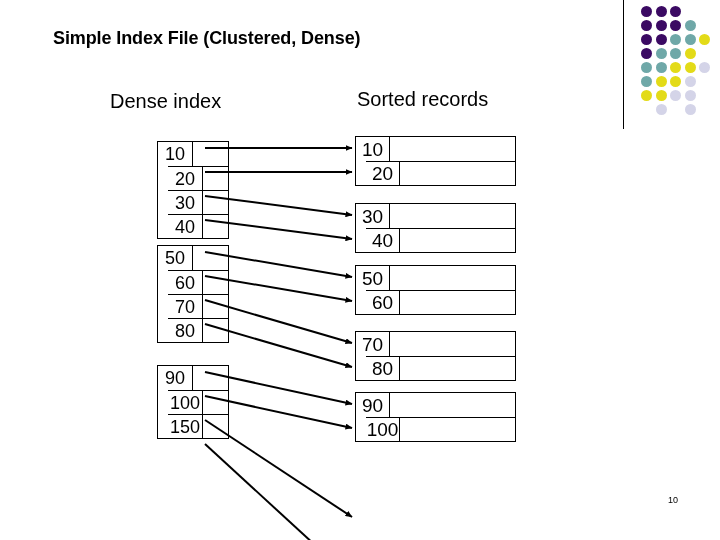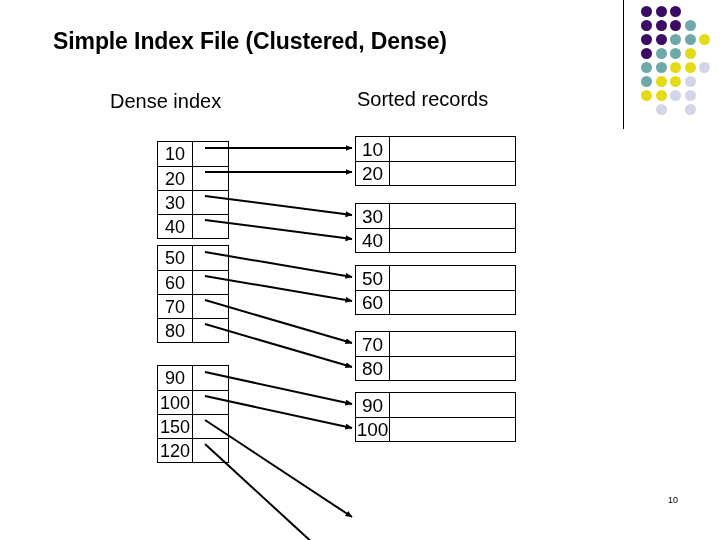--- a/index.html
+++ b/index.html
@@ -21,21 +21,21 @@
     width: 720px;
     height: 540px;
   }
 
   
   .slide-title {
     position: absolute;
     left: 53px;
     top: 28px;
     width: 520px;
-    font-size: 23px;
+    font-size: 18px;
     font-weight: bold;
     color: #000000;
     letter-spacing: -0.1px;
     white-space: nowrap;
   }
 
   
   .col-heading {
     position: absolute;
     font-size: 20px;
@@ -77,21 +77,21 @@
     border: 1.6px solid #000000;
     box-sizing: border-box;
     background: #ffffff;
   }
   .row {
     position: relative;
     box-sizing: border-box;
     display: flex;
     align-items: center;
   }
-  .row + .row { border-top: 1.6px solid #000000; }
+  .row + .row { border-top: 1.6px solid #000000; margin-left: 10px; }
 
   .cell-key {
     box-sizing: border-box;
     height: 100%;
     display: flex;
     align-items: center;
     justify-content: center;
     font-size: 19px;
     color: #000000;
     line-height: 1;
@@ -221,24 +221,20 @@
           <div class="cell-rest"></div>
         </div>
         <div class="row">
           <div class="cell-key">100</div>
           <div class="cell-rest"></div>
         </div>
         <div class="row">
           <div class="cell-key">150</div>
           <div class="cell-rest"></div>
         </div>
-        <div class="row">
-          <div class="cell-key">120</div>
-          <div class="cell-rest"></div>
-        </div>
       </div>
     </div>
 
   <div id="record-tables">
       <div class="blk record-blk" style="top: 136px;">
         <div class="row">
           <div class="cell-key">10</div>
           <div class="cell-rest"></div>
         </div>
         <div class="row">

